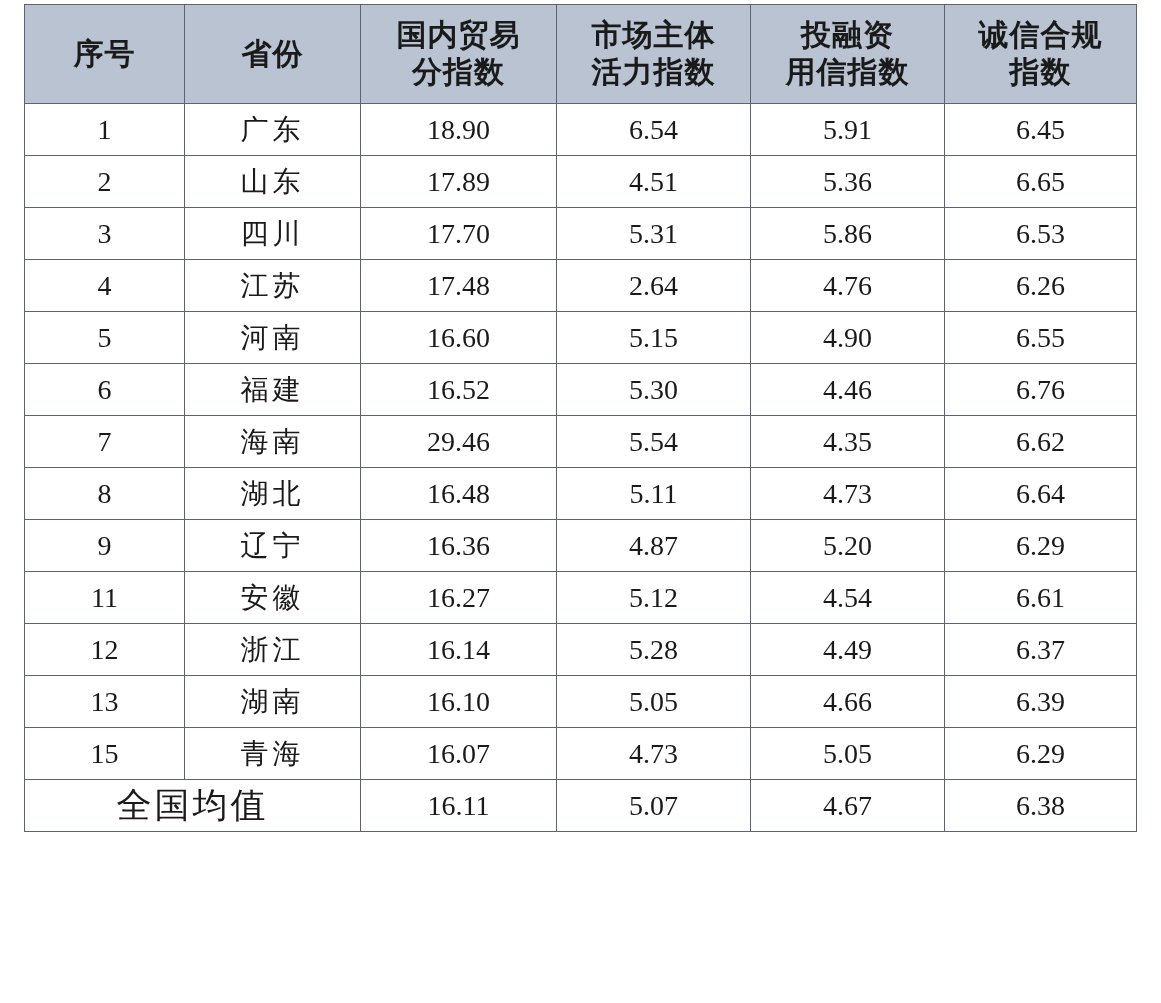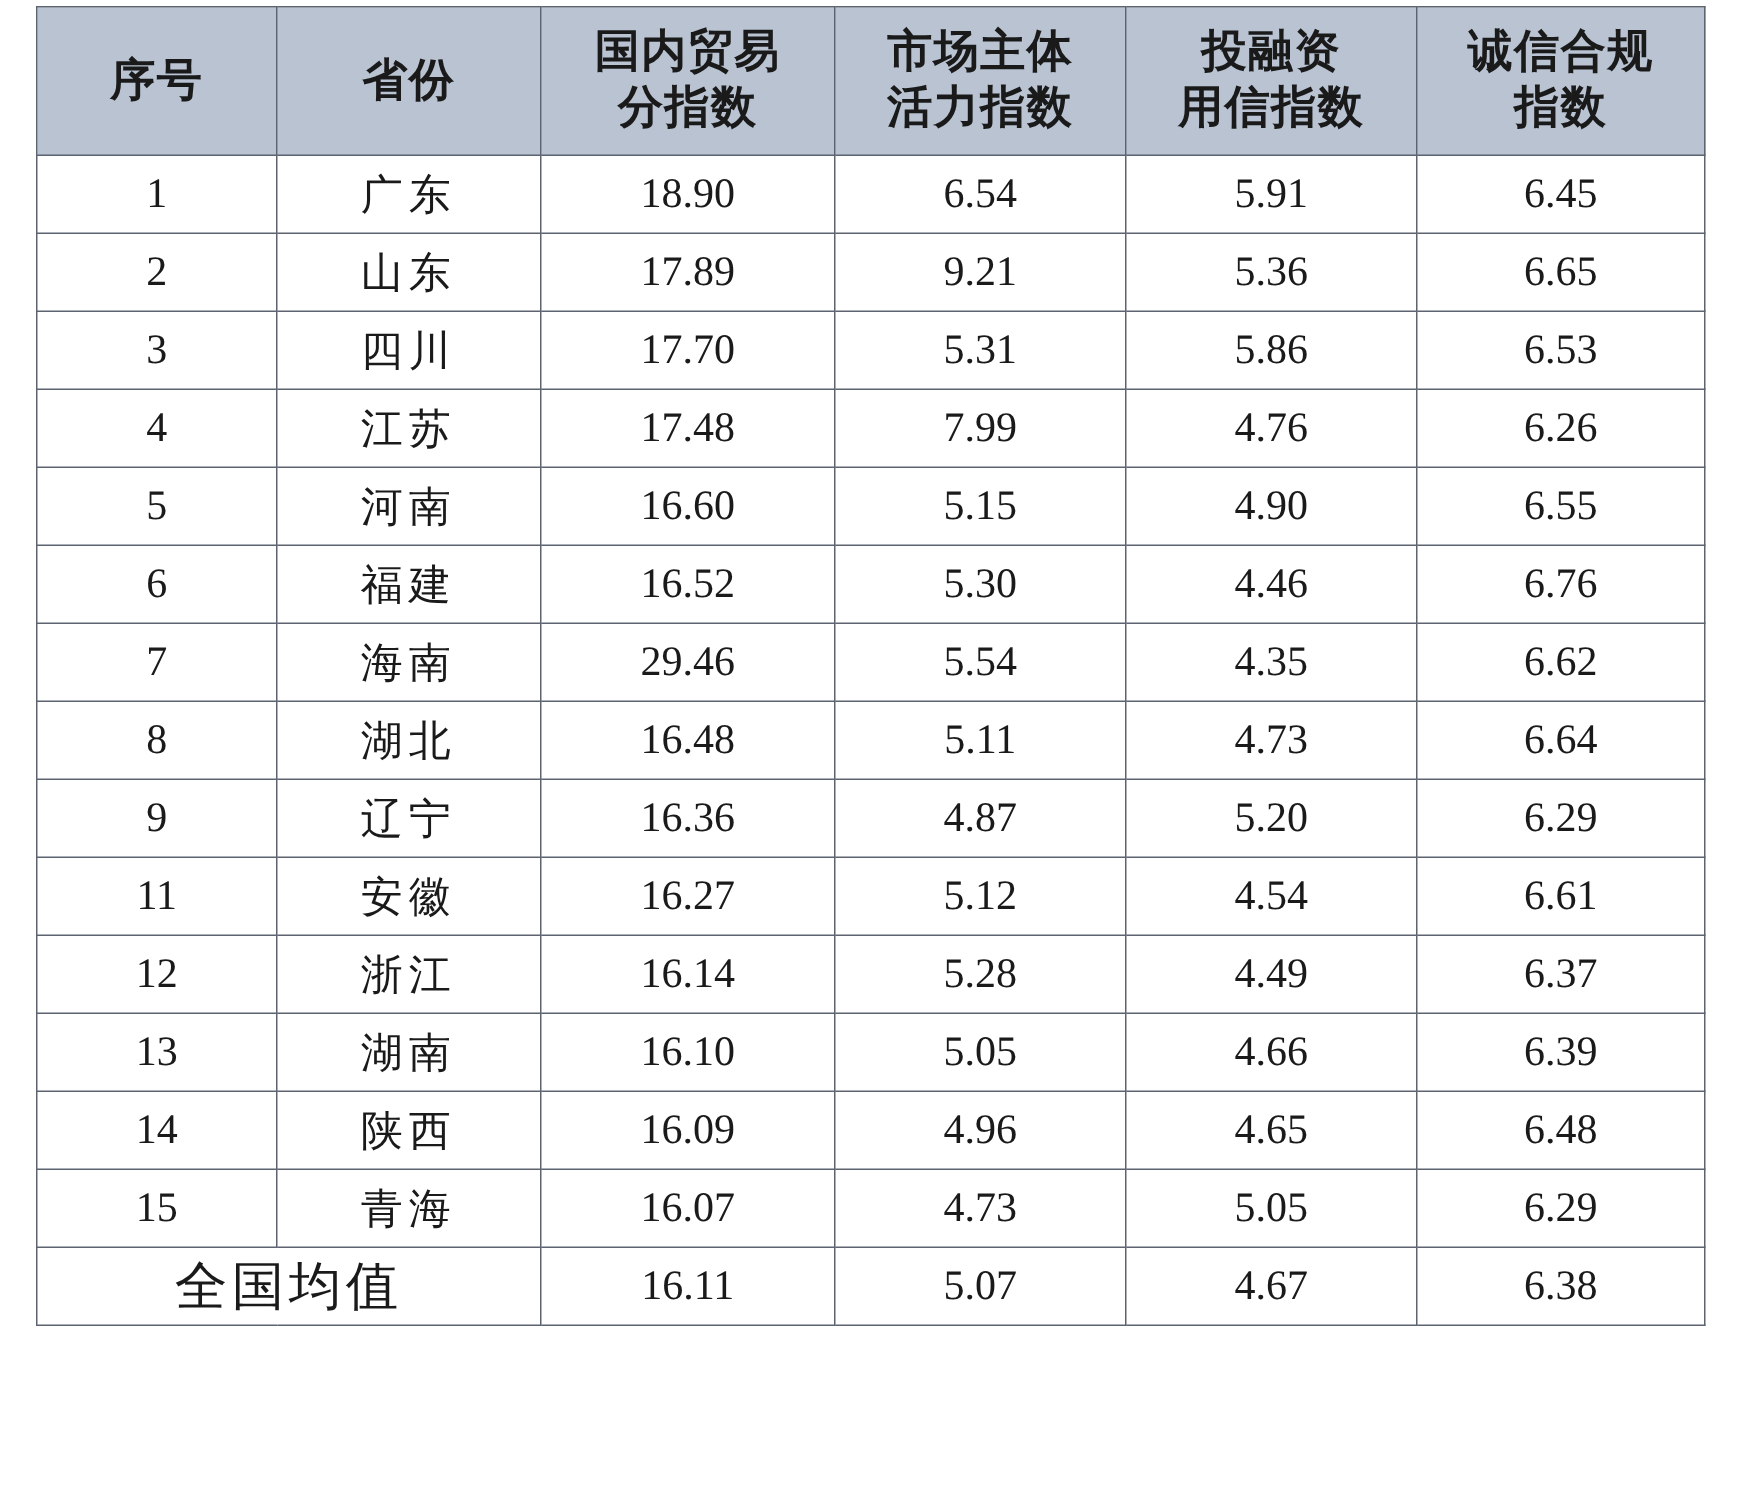--- a/index.html
+++ b/index.html
@@ -118,37 +118,37 @@
         <td class="cn">广东</td>
         <td class="num">18.90</td>
         <td class="num">6.54</td>
         <td class="num">5.91</td>
         <td class="num">6.45</td>
       </tr>
       <tr>
         <td class="seq">2</td>
         <td class="cn">山东</td>
         <td class="num">17.89</td>
-        <td class="num">9.21</td>
+        <td class="num">4.51</td>
         <td class="num">5.36</td>
         <td class="num">6.65</td>
       </tr>
       <tr>
         <td class="seq">3</td>
         <td class="cn">四川</td>
         <td class="num">17.70</td>
         <td class="num">5.31</td>
         <td class="num">5.86</td>
         <td class="num">6.53</td>
       </tr>
       <tr>
         <td class="seq">4</td>
         <td class="cn">江苏</td>
         <td class="num">17.48</td>
-        <td class="num">7.99</td>
+        <td class="num">2.64</td>
         <td class="num">4.76</td>
         <td class="num">6.26</td>
       </tr>
       <tr>
         <td class="seq">5</td>
         <td class="cn">河南</td>
         <td class="num">16.60</td>
         <td class="num">5.15</td>
         <td class="num">4.90</td>
         <td class="num">6.55</td>
@@ -203,28 +203,20 @@
       </tr>
       <tr>
         <td class="seq">13</td>
         <td class="cn">湖南</td>
         <td class="num">16.10</td>
         <td class="num">5.05</td>
         <td class="num">4.66</td>
         <td class="num">6.39</td>
       </tr>
       <tr>
-        <td class="seq">14</td>
-        <td class="cn">陕西</td>
-        <td class="num">16.09</td>
-        <td class="num">4.96</td>
-        <td class="num">4.65</td>
-        <td class="num">6.48</td>
-      </tr>
-      <tr>
         <td class="seq">15</td>
         <td class="cn">青海</td>
         <td class="num">16.07</td>
         <td class="num">4.73</td>
         <td class="num">5.05</td>
         <td class="num">6.29</td>
       </tr>
       <tr class="total">
         <td class="total-label" colspan="2">全国均值</td>
         <td class="num">16.11</td>

